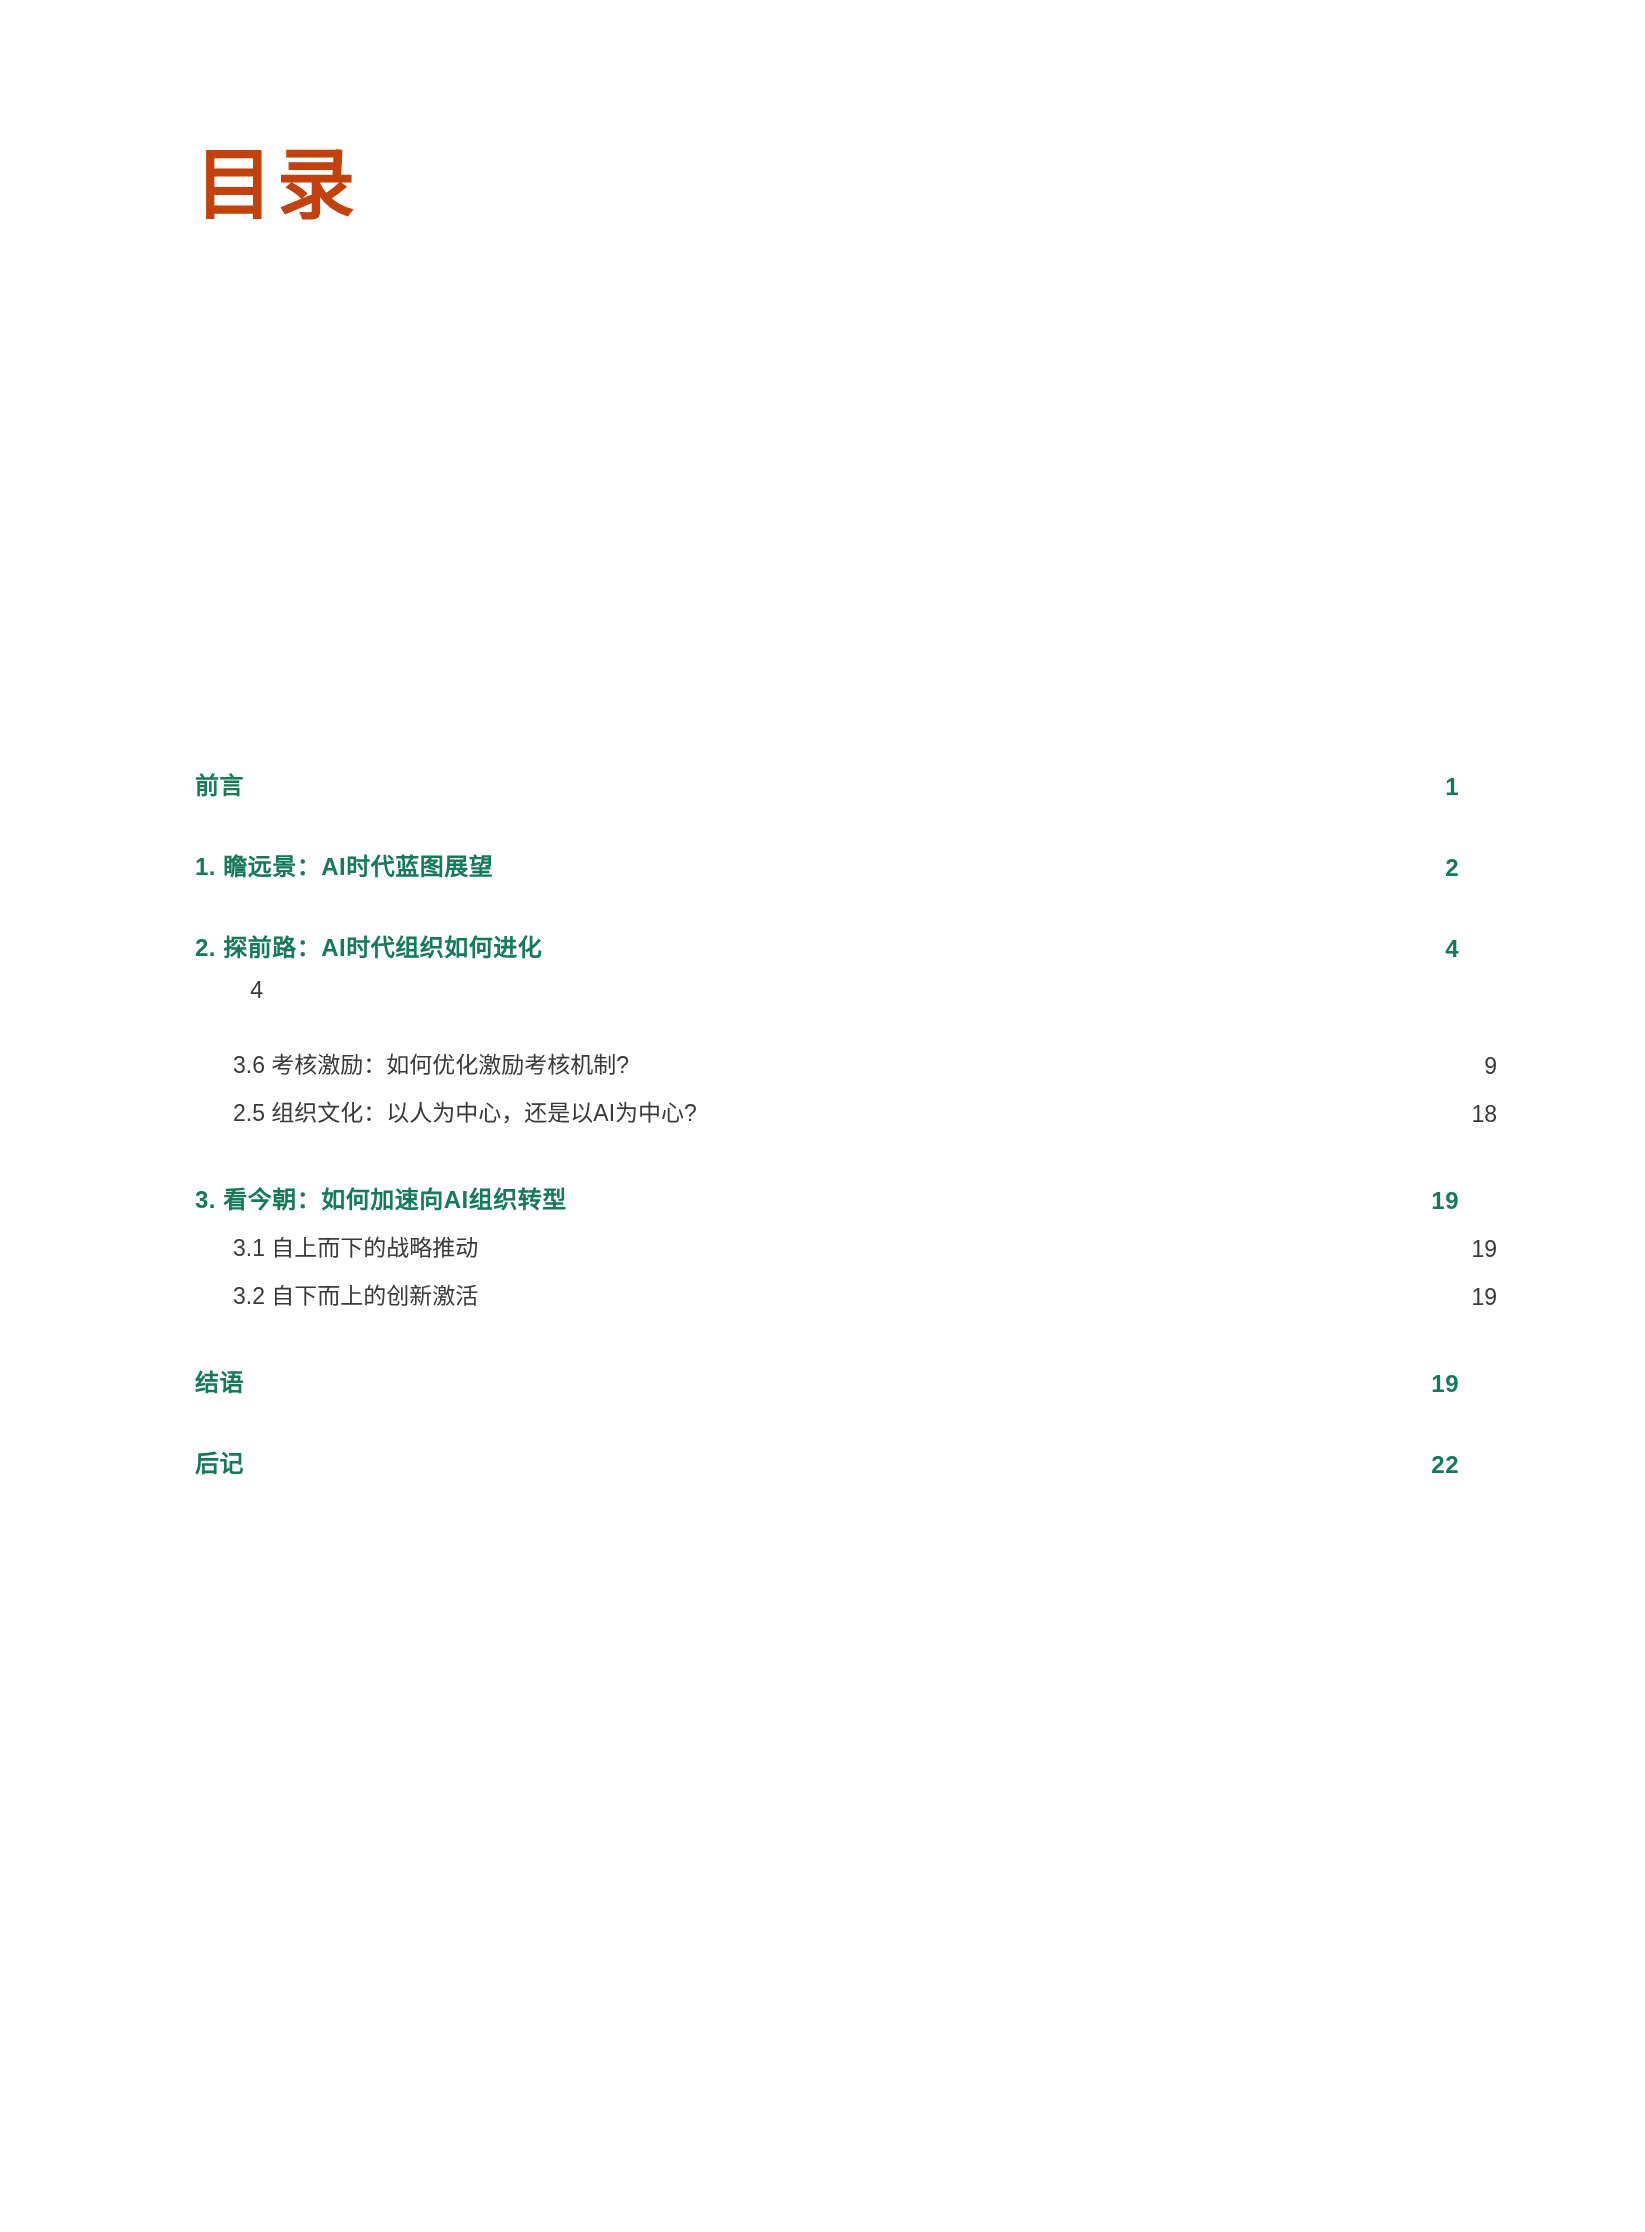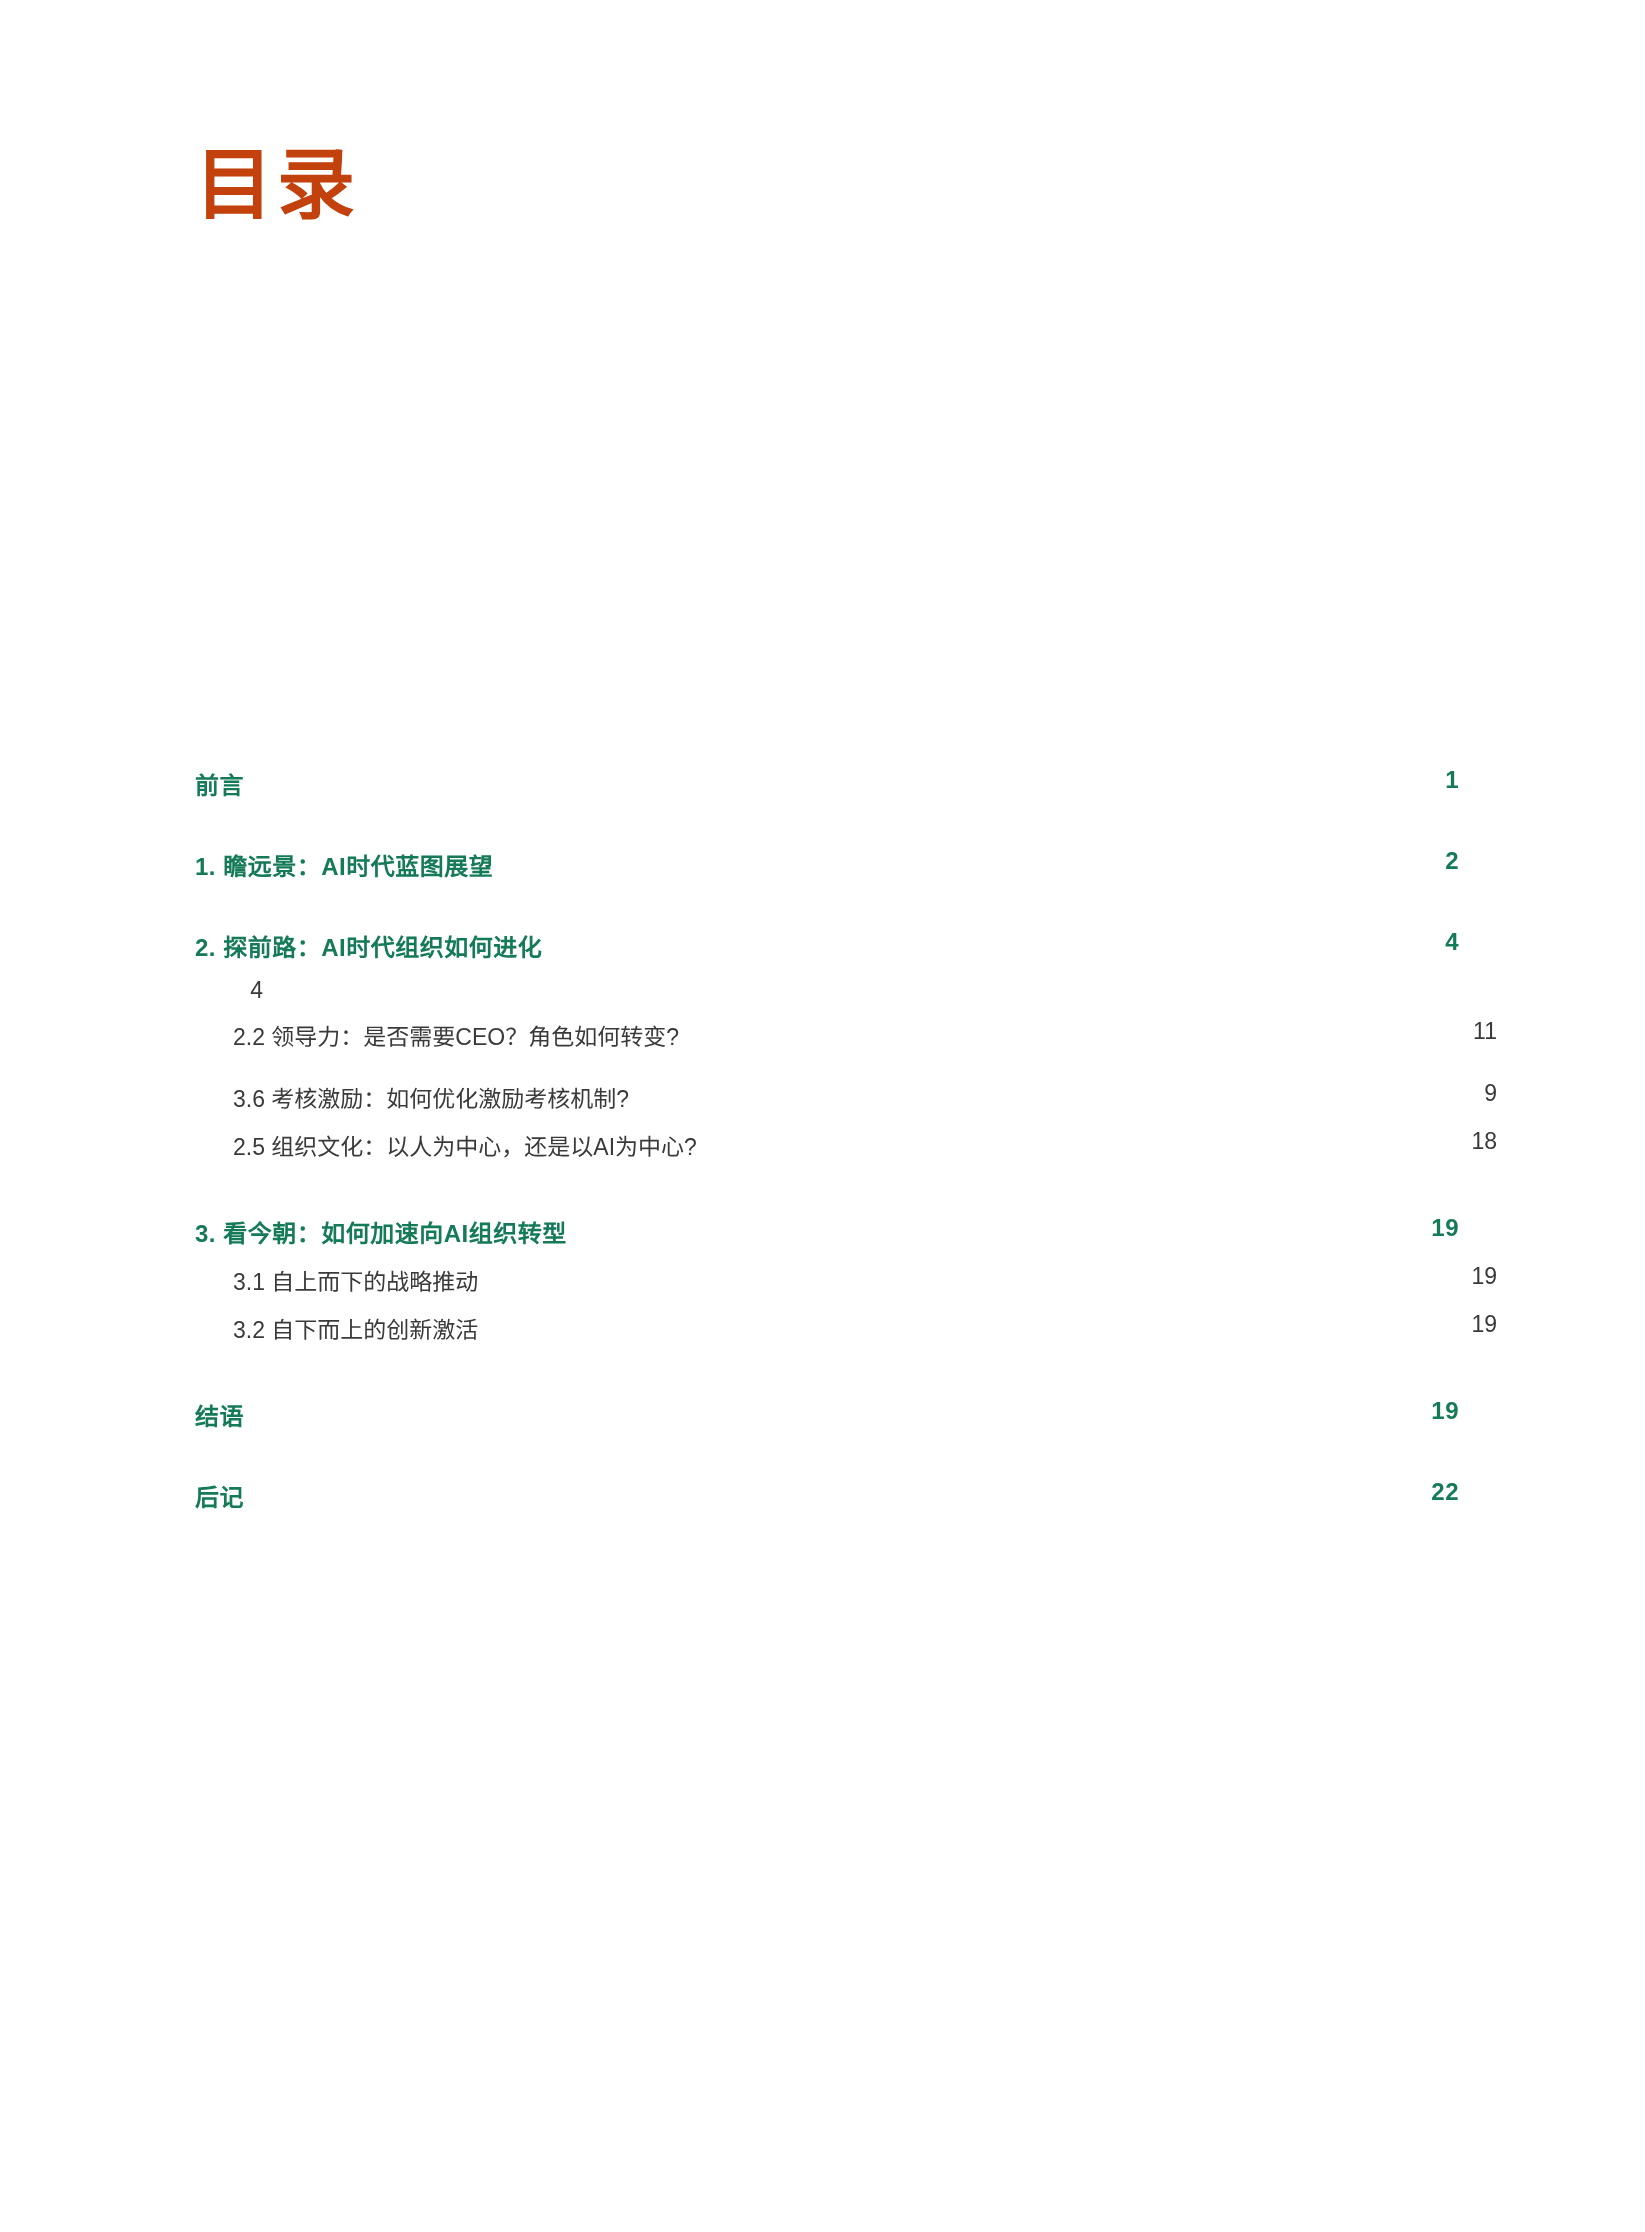--- a/index.html
+++ b/index.html
@@ -36,21 +36,21 @@
   }
   .toc-body {
     position: absolute;
     left: 195px;
     top: 766px;
     width: 1264px;
   }
 
   .toc-row {
     display: flex;
-    align-items: flex-start;
+    align-items: flex-end;
     justify-content: space-between;
     width: 100%;
   }
 
   
   .lvl1 {
     color: #147a57;
     font-weight: 700;
     font-size: 24px;
     letter-spacing: 0.5px;
@@ -113,24 +113,20 @@
       <span class="entry-label">2. 探前路：AI时代组织如何进化</span>
       <span class="page-num">4</span>
     </div>
     <div class="gap-sub"></div>
 
     <div class="toc-row lvl2">
       <span class="page-num">4</span>
     </div>
     <div class="gap-sub"></div>
 
-    <div class="toc-row lvl2">
-      <span class="entry-label">2.2 领导力：是否需要CEO？角色如何转变?</span>
-      <span class="page-num">11</span>
-    </div>
     <div class="gap-sub"></div>
 
     <div class="gap-sub"></div>
 
     <div class="toc-row lvl2">
       <span class="entry-label">3.6 考核激励：如何优化激励考核机制?</span>
       <span class="page-num">9</span>
     </div>
     <div class="gap-sub"></div>
 

